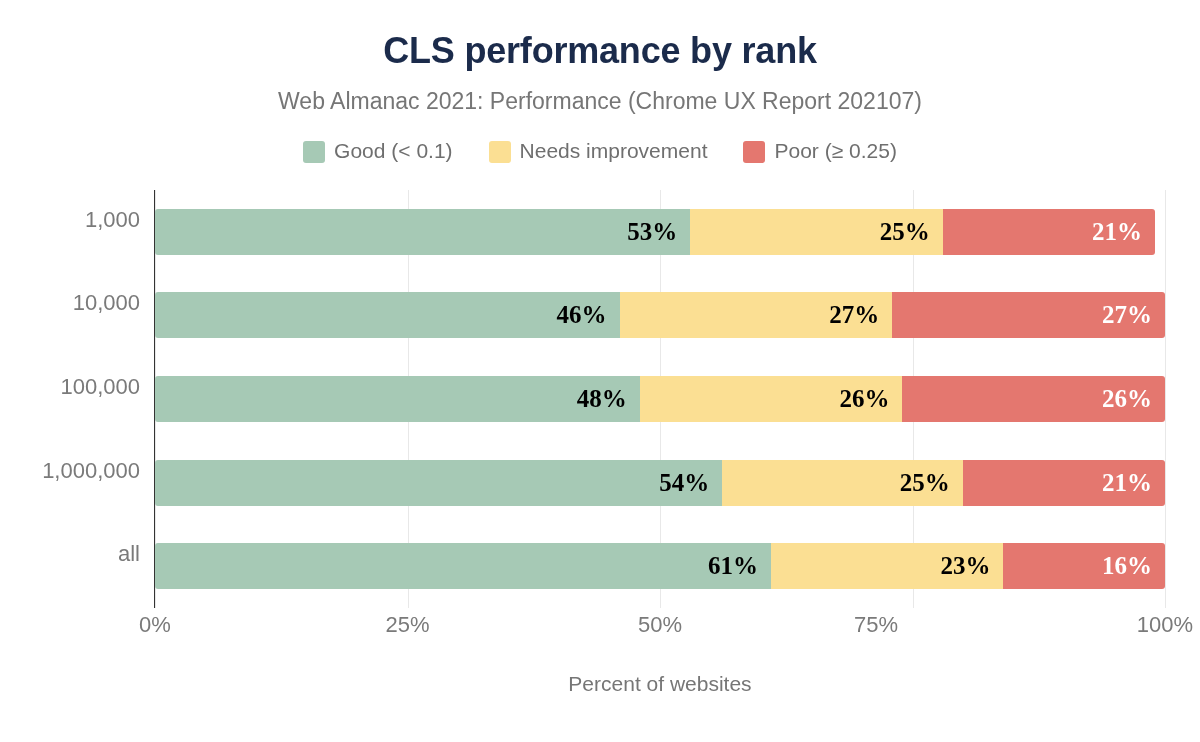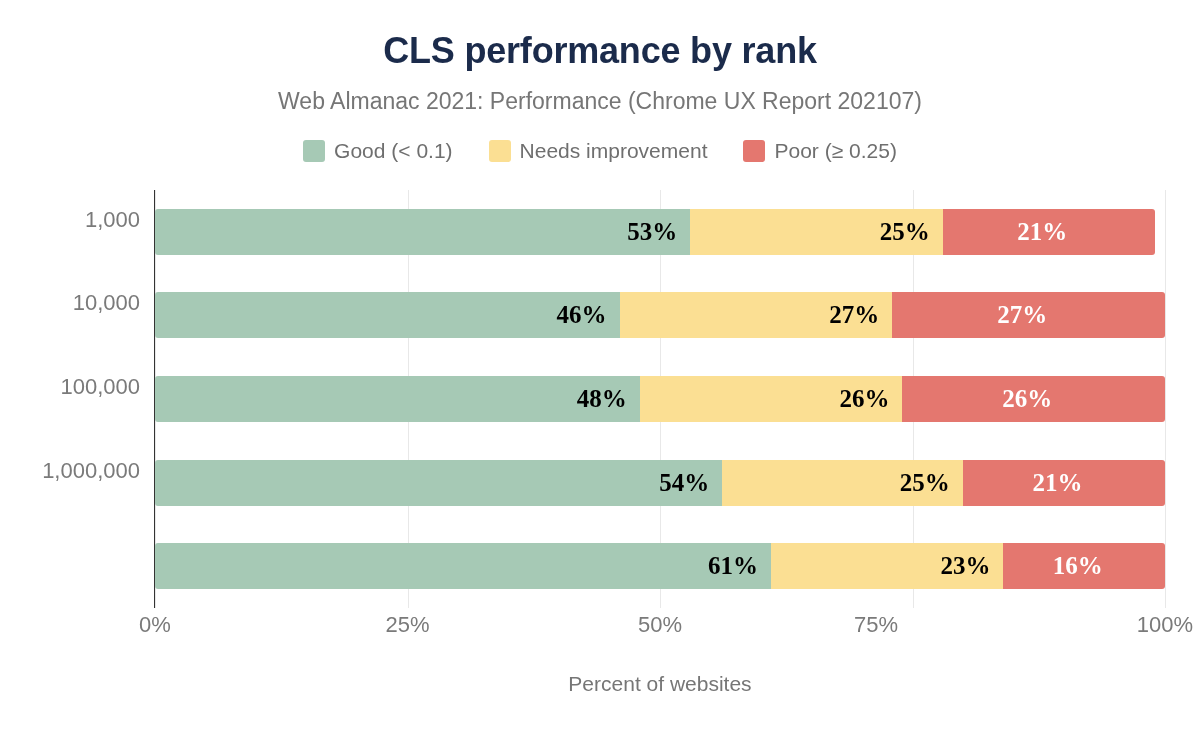--- a/index.html
+++ b/index.html
@@ -52,21 +52,21 @@
     top: 139px;
     left: 0;
     width: 1200px;
     display: flex;
     justify-content: center;
     align-items: center;
     gap: 36px;
   }
   .legend-item {
     display: flex;
-    align-items: center;
+    align-items: flex-end;
     gap: 9px;
   }
   .legend-swatch {
     width: 22px;
     height: 22px;
     border-radius: 3px;
     display: block;
   }
   .legend-label {
     font-size: 21px;
@@ -126,21 +126,21 @@
     justify-content: flex-end;
     box-sizing: border-box;
     padding-right: 13px;
     font-size: 25px;
     font-weight: bold;
     overflow: hidden;
     white-space: nowrap;
     font-family: Liberation Serif, serif;
   }
   .segment.first  { border-radius: 3px 0 0 3px; }
-  .segment.last   { border-radius: 0 3px 3px 0; justify-content: center; }
+  .segment.last   { border-radius: 0 3px 3px 0; }
 
   
   .y-labels {
     position: absolute;
     left: 0;
     top: 178px;
     width: 140px;
     height: 418px;
   }
   .y-label {
@@ -203,20 +203,21 @@
         <span class="legend-swatch" style="background: rgb(228, 119, 111);"></span>
         <span class="legend-label">Poor (≥ 0.25)</span>
       </div>
     </div>
 
   <div class="y-labels" id="y-labels-container">
       <div class="y-label" style="top: 18.8px;">1,000</div>
       <div class="y-label" style="top: 102.4px;">10,000</div>
       <div class="y-label" style="top: 186px;">100,000</div>
       <div class="y-label" style="top: 269.6px;">1,000,000</div>
+      <div class="y-label" style="top: 353.2px;">all</div>
     </div>
 
   <div class="plot-wrap">
     <div class="y-axis-line"></div>
     <div class="gridlines" id="gridlines-container">
         <div class="gridline" style="left: 0px;"></div>
         <div class="gridline" style="left: 252.5px;"></div>
         <div class="gridline" style="left: 505px;"></div>
         <div class="gridline" style="left: 757.5px;"></div>
         <div class="gridline" style="left: 1010px;"></div>

